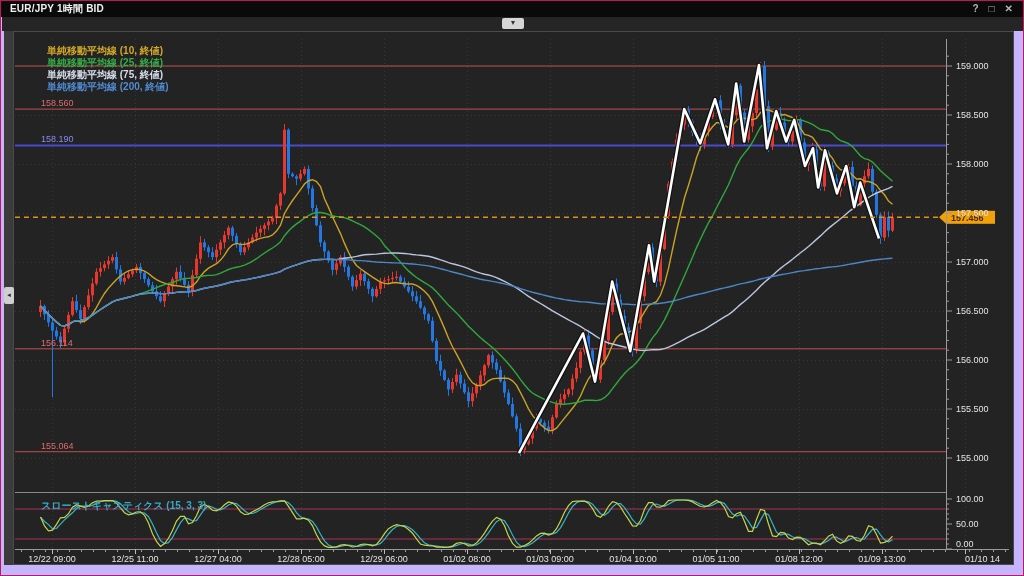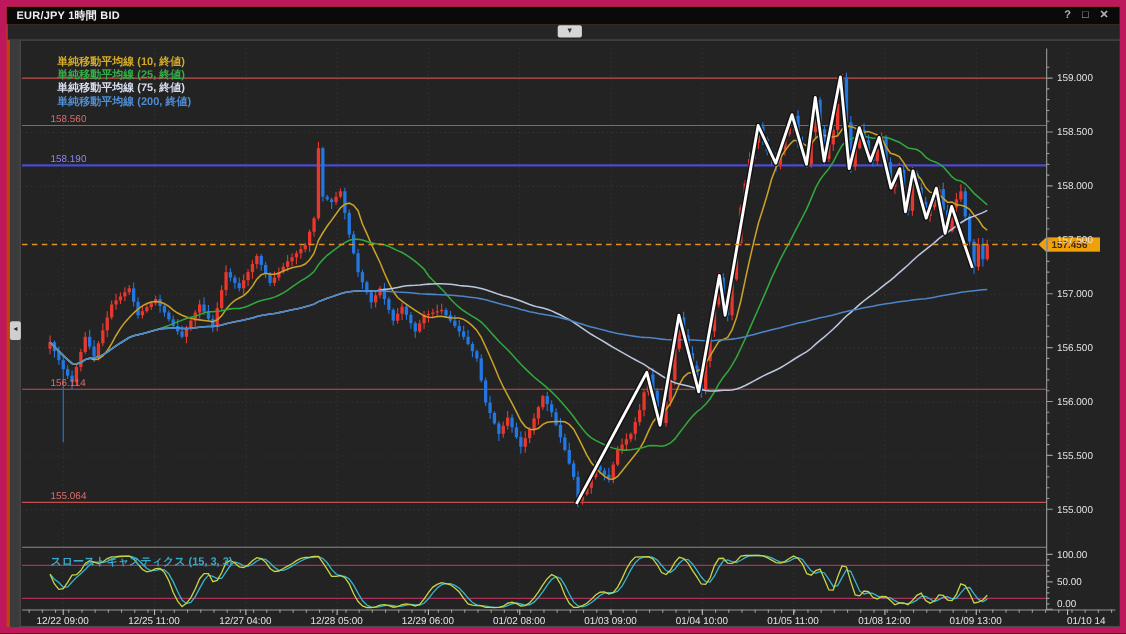--- a/index.html
+++ b/index.html
@@ -1,17 +1,17 @@
 <!DOCTYPE html>
 <html><head>
 <meta charset="utf-8">
 <style>
   html,body{margin:0;padding:0;background:#000;}
-  #win{position:relative;width:1024px;height:576px;background:#c2410c;overflow:hidden;
-       font-family:"Liberation Sans",sans-serif;border:6px solid #be185d;box-sizing:border-box;}
+  #win{position:relative;width:1024px;height:576px;background:#c4b5fd;overflow:hidden;
+       font-family:"Liberation Sans",sans-serif;border:1px solid #be185d;box-sizing:border-box;}
   #titlebar{position:absolute;left:0;top:0;width:100%;height:16px;background:#0a0a0a;
             display:flex;align-items:center;}
   #title{color:#f0f0f0;font-size:10px;font-weight:bold;padding-left:9px;letter-spacing:.2px;}
   #controls{margin-left:auto;display:flex;gap:10px;padding-right:10px;}
   .ctl{color:#b5b5b5;font-size:10px;font-weight:bold;line-height:14px;cursor:default;}
   #topstrip{position:absolute;left:1px;top:16px;width:1022px;height:14px;background:#252525;}
   #collapse-btn{position:absolute;left:501px;top:17px;width:22px;height:11px;background:#d6d6d6;
             border-radius:2px;font-size:8px;color:#333;text-align:center;line-height:10px;}
   #chartpanel{position:absolute;left:12px;top:30px;width:1001px;height:534px;background:#232323;
             border:1px solid #4a4a4a;box-sizing:border-box;}

